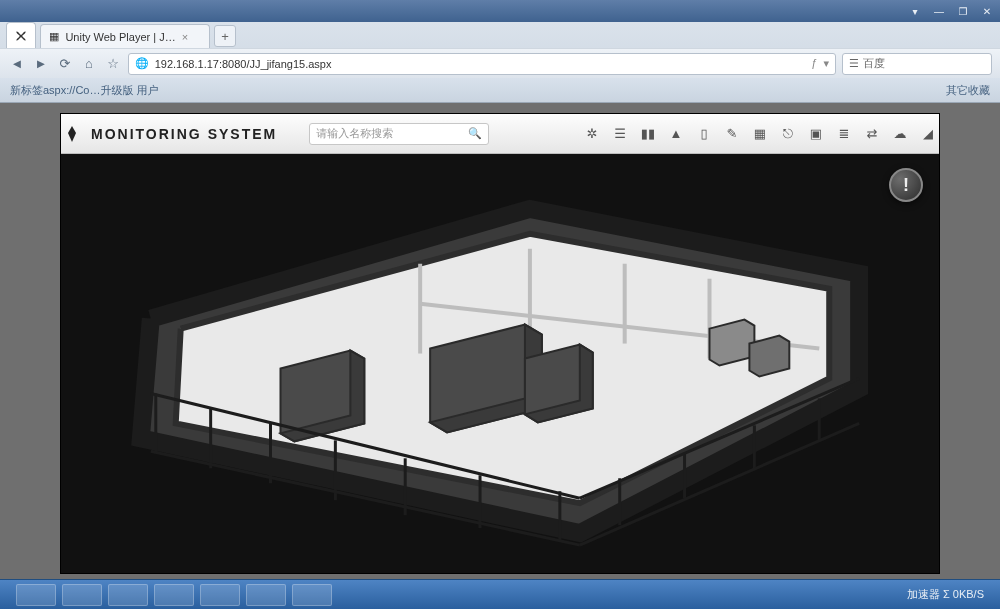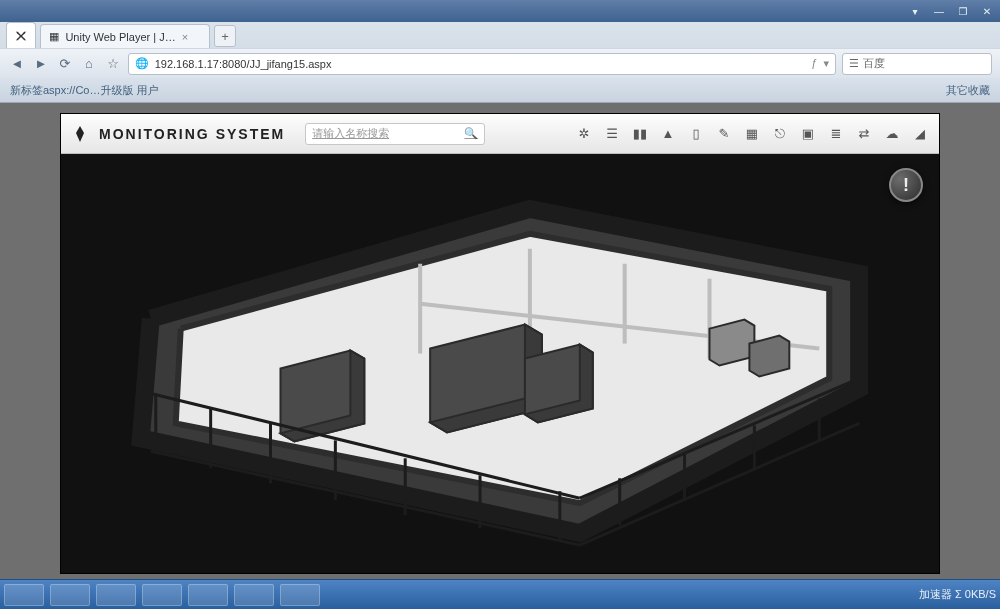--- a/index.html
+++ b/index.html
@@ -19,33 +19,33 @@
   .url-field { flex:1; height:22px; background:#fff; border:1px solid #b6c0cc; border-radius:3px; display:flex; align-items:center; padding:0 6px; font-size:11px; color:#333; gap:6px;}
   .url-field .globe { color:#6a7a8a; }
   .url-right { margin-left:auto; display:flex; gap:6px; color:#888; }
   .search-field { width:150px; height:22px; background:#fff; border:1px solid #b6c0cc; border-radius:3px; display:flex; align-items:center; padding:0 6px; font-size:11px; color:#666; gap:4px;}
   .bookbar { height:24px; background:linear-gradient(#d8e1ec,#c9d4e0); display:flex; align-items:center; padding:0 10px; font-size:11px; color:#44607f; }
   .bookbar .spacer { flex:1; }
 
   
   .page-wrap { width:100%; height: calc(609px - 22px - 26px - 30px - 24px - 30px); background:#6f6f6f; display:flex; justify-content:center; padding:10px 0 6px 0; }
   .app { width: 880px; height: 100%; background:#1a1a1a; border:1px solid #000; position:relative; display:flex; flex-direction:column; }
-  .app-header { height:40px; background:linear-gradient(#fdfdfd,#e6e6e6); border-bottom:1px solid #bdbdbd; display:flex; align-items:center; padding:0 10px; gap:10px; }
+  .app-header { height:40px; background:linear-gradient(#fdfdfd,#e6e6e6); border-bottom:1px solid #bdbdbd; display:flex; align-items:center; padding:0 2px; gap:10px; }
   .app-logo { width:18px; height:18px; display:flex; align-items:center; justify-content:center; }
   .app-title { font-family: "Arial Black", Arial, sans-serif; font-size:14px; letter-spacing:2px; color:#222; font-weight:900; }
-  .app-search { margin-left:10px; width:180px; height:22px; background:#fff; border:1px solid #c7c7c7; border-radius:3px; display:flex; align-items:center; padding:0 6px; font-size:11px; color:#999;text-decoration:underline; }
+  .app-search { margin-left:22px; width:180px; height:22px; background:#fff; border:1px solid #c7c7c7; border-radius:3px; display:flex; align-items:center; padding:0 6px; font-size:11px; color:#999; }
   .app-search .mag { margin-left:auto; color:#888; }
   .toolbar { margin-left:auto; display:flex; gap:10px; align-items:center; }
   .tb-icon { width:18px; height:18px; display:flex; align-items:center; justify-content:center; color:#555; font-size:13px; }
   .viewport { flex:1; background:#111; position:relative; overflow:hidden; }
   .info-btn { position:absolute; top:14px; right:16px; width:34px; height:34px; border-radius:50%; background:radial-gradient(circle at 30% 30%, #6d6d6d, #2c2c2c); border:2px solid #888; display:flex; align-items:center; justify-content:center; color:#eee; font-weight:bold; font-size:18px; box-shadow:0 2px 6px rgba(0,0,0,.6);}
   .scene-svg { position:absolute; inset:0; }
 
   
-  .taskbar { position:absolute; left:0; right:0; bottom:0; height:30px; background:linear-gradient(#4e84c4,#2a5f9e); border-top:1px solid #1f4d80; display:flex; align-items:center; padding:0 4px; gap:6px; }
+  .taskbar { position:absolute; left:0; right:0; bottom:0; height:30px; background:linear-gradient(#4e84c4,#2a5f9e); border-top:1px solid #1f4d80; display:flex; align-items:center; padding:0 16px; gap:6px; }
   .task-item { width:40px; height:22px; background:rgba(255,255,255,.15); border:1px solid rgba(255,255,255,.25); border-radius:2px; }
   .task-spacer { flex:1; }
   .tray { display:flex; align-items:center; gap:10px; color:#e8eef5; font-size:11px; }
 </style>
 </head>
 <body>
 
 <div class="browser-chrome">
   <div class="titlebar">
     <span class="win-btn">▾</span>

